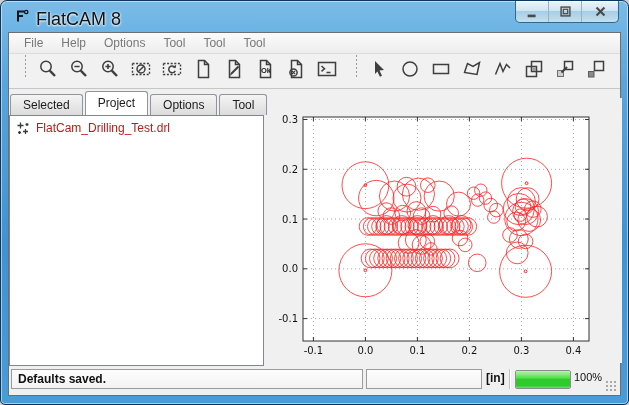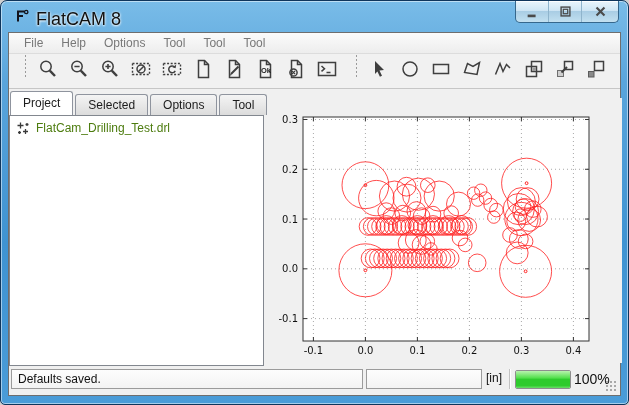--- a/index.html
+++ b/index.html
@@ -36,36 +36,36 @@
   
   .tabbar{position:absolute;left:1px;top:59px;height:23px;display:flex;align-items:flex-end;}
   .tab{font-size:12px;color:#1c1c1c;border:1px solid #8f949e;border-bottom:none;
     border-radius:3px 3px 0 0;padding:3px 12px 3px 12px;margin-right:2px;
     background:linear-gradient(180deg,#f4f4f4,#dcdcdc);height:14px;line-height:14px;}
   .tab.active{background:#ffffff;height:17px;line-height:17px;position:relative;z-index:2;}
   
   .tree-panel{position:absolute;left:0px;top:82px;width:255px;height:251px;background:#ffffff;
     border:1px solid #82878f;box-sizing:border-box;z-index:1;}
   .tree-item{display:flex;align-items:center;gap:6px;padding:5px 4px 2px 6px;}
-  .tree-item span{font-size:12px;color:#4d7c0f;}
+  .tree-item span{font-size:12px;color:#b91c1c;}
   
   .plot-panel{position:absolute;left:259px;top:65px;width:354px;height:265px;background:#f0f0f0;}
   
   .statusbar{position:absolute;left:0;right:0;bottom:0;height:30px;}
   .status-box{position:absolute;top:4px;height:20px;border:1px solid #9b9b9b;
     background:linear-gradient(180deg,#fdfdfd,#f3f3f3);box-sizing:border-box;
     font-size:12px;color:#111;display:flex;align-items:center;padding:0 6px;}
-  .units-label{position:absolute;top:6px;left:477px;font-size:12px;font-weight:400;color:#111;}
+  .units-label{position:absolute;top:6px;left:477px;font-size:12px;font-weight:700;color:#111;}
   .status-sep{position:absolute;top:4px;left:500px;width:1px;height:20px;background:#c2c2c2;
     box-shadow:1px 0 0 #ffffff;}
   .progress{position:absolute;top:5px;left:506px;width:54px;height:17px;border:1px solid #8e8e8e;
     border-radius:2px;overflow:hidden;background:#e6e6e6;}
   .progress .fill{height:100%;
     background:linear-gradient(180deg,#b8f3ae 0%,#55e04e 40%,#23cb22 50%,#2ecb2d 85%,#6ade69 100%);}
-  .progress-pct{position:absolute;top:6px;left:565px;font-size:14px;color:#111;}
+  .progress-pct{position:absolute;top:6px;left:565px;font-size:11px;color:#111;}
   .resize-grip{position:absolute;right:3px;bottom:3px;width:12px;height:12px;
     background-image:radial-gradient(circle,#a8a8a8 35%,transparent 36%);
     background-size:4px 4px;}
   svg{display:block;}
 </style>
 </head>
 <body>
 
 <div id="window">
 
@@ -229,22 +229,22 @@
           <div class="tb-btn">
             <svg width="22" height="22" viewBox="0 0 22 22">
               <rect x="9.5" y="3.5" width="9" height="9" stroke="#3f3f3f" stroke-width="1.5" fill="none"></rect>
               <rect x="3.5" y="13.5" width="5.5" height="5.5" fill="#8a8a8a" stroke="#5c5c5c"></rect>
             </svg>
           </div>
         </div>
     </div>
 
     <div class="tabbar">
+        <div class="tab">Selected</div>
         <div class="tab active">Project</div>
-        <div class="tab">Selected</div>
         <div class="tab">Options</div>
         <div class="tab">Tool</div>
       </div>
 
     <div class="tree-panel" id="tree-panel">
         <div class="tree-item">
           <svg width="14" height="14" viewBox="0 0 14 14">
             <g stroke="#3a3a3a" stroke-width="1.3">
               <path d="M4.5,1.5 v6 M1.5,4.5 h6"></path>
               <path d="M11,2 v3 M9.5,3.5 h3"></path>
@@ -405,21 +405,21 @@
           <text x="305.4" y="256" text-anchor="middle" font-size="10" fill="#111" font-family="DejaVu Sans,sans-serif">0.4</text>
           <text x="30" y="224.10000000000002" text-anchor="end" font-size="10" fill="#111" font-family="DejaVu Sans,sans-serif">-0.1</text>
           <text x="30" y="174.32222222222222" text-anchor="end" font-size="10" fill="#111" font-family="DejaVu Sans,sans-serif">0.0</text>
           <text x="30" y="124.54444444444444" text-anchor="end" font-size="10" fill="#111" font-family="DejaVu Sans,sans-serif">0.1</text>
           <text x="30" y="74.76666666666665" text-anchor="end" font-size="10" fill="#111" font-family="DejaVu Sans,sans-serif">0.2</text>
           <text x="30" y="24.98888888888889" text-anchor="end" font-size="10" fill="#111" font-family="DejaVu Sans,sans-serif">0.3</text>
         </svg>
       </div>
 
     <div class="statusbar">
-      <div class="status-box" style="left:2px;width:352px;">
+      <div class="status-box" style="left:2px;width:352px;font-weight:bold;">
         <span>Defaults saved.</span>
       </div>
       <div class="status-box" style="left:357px;width:116px;">
         <span></span>
       </div>
       <div class="units-label">[in]</div>
       <div class="status-sep"></div>
       <div class="progress">
         <div class="fill" id="progress-fill" style="width: 100%; background: linear-gradient(rgb(184, 243, 174) 0%, rgb(85, 224, 78) 40%, rgb(46, 203, 45) 50%, rgb(46, 203, 45) 85%, rgb(106, 222, 105) 100%);"></div>
       </div>

